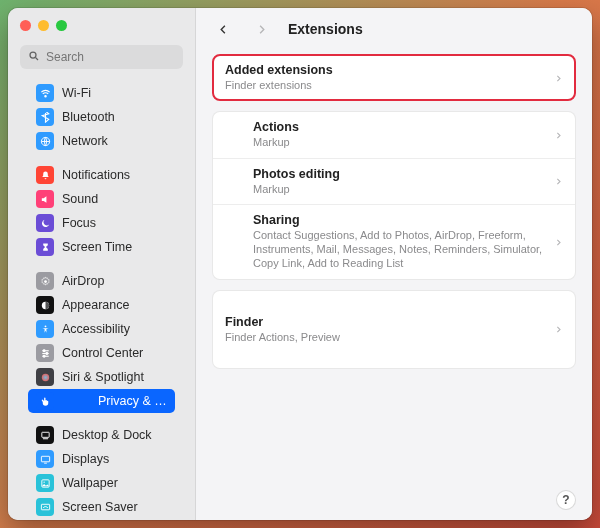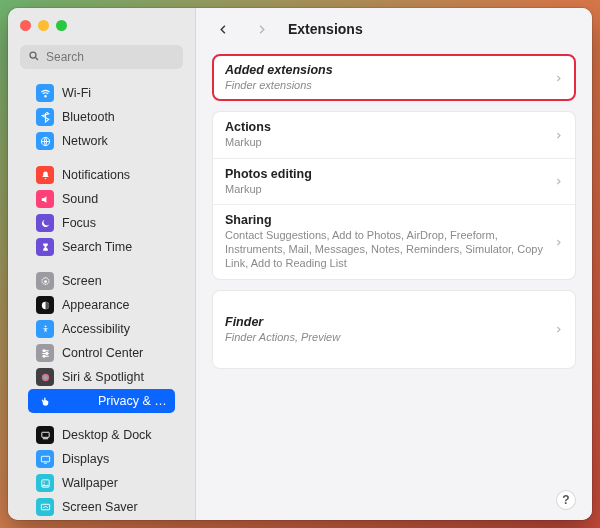--- a/index.html
+++ b/index.html
@@ -57,30 +57,30 @@
   .navbtn svg{width:11px;height:11px}
   .title { font-size: 14px; font-weight:600; color:#222; }
 
   .content { flex:1; padding: 6px 16px 12px; position:relative; overflow:auto; }
   .card {
     background:#fff; border:1px solid rgba(0,0,0,.09); border-radius:8px;
     display:flex; align-items:center; padding: 24px 12px; margin-bottom:10px;
     position:relative;
   }
   .card.highlight { border:2px solid #e22b3f; padding:7px 11px; }
-  .card .txt { flex:1; min-width:0;font-style:italic; }
+  .card .txt { flex:1; min-width:0; }
   .card .h { font-size:12.5px; font-weight:600; color:#222; }
   .card .s { font-size:11px; color:#8a8a8c; line-height:1.3; margin-top:1px; overflow:hidden; text-overflow:ellipsis; display:-webkit-box;-webkit-line-clamp:2;-webkit-box-orient:vertical;}
   .chev { color:#b6b6b8; }
   .chev svg{width:9px;height:9px}
 
   .stack { background:#fff; border:1px solid rgba(0,0,0,.09); border-radius:8px; margin-bottom:10px; }
   .stack .row { display:flex; align-items:center; padding:8px 12px; position:relative; }
   .stack .row + .row { border-top:1px solid rgba(0,0,0,.07); }
-  .stack .txt { flex:1; min-width:0; padding-right:8px;}
+  .stack .txt { flex:1; min-width:0; padding-right:8px;margin-left:28px;}
   .stack .h { font-size:12.5px; font-weight:600; color:#222; }
   .stack .s { font-size:11px; color:#8a8a8c; line-height:1.3; margin-top:1px;}
 
   .help {
     position:absolute; right:16px; bottom:10px;
     width:20px; height:20px; border-radius:50%;
     background:#fff; border:1px solid rgba(0,0,0,.15);
     display:flex; align-items:center; justify-content:center;
     font-size:12px; color:#555; font-weight:600;
   }
@@ -158,31 +158,31 @@
             </svg>
           </span>
           <span class="lbl">Focus</span>
         </div>
         <div class="item">
           <span class="icn" style="background: rgb(107, 77, 214);">
             <svg viewBox="0 0 24 24" fill="white">
               <path d="M7 3h10v4l-4 4 4 4v4H7v-4l4-4-4-4V3z"></path>
             </svg>
           </span>
-          <span class="lbl">Search Time</span>
+          <span class="lbl">Screen Time</span>
         </div>
         <div class="group-gap"></div>
         <div class="item">
           <span class="icn" style="background: rgb(155, 155, 161);">
             <svg viewBox="0 0 24 24" fill="white">
               <circle cx="12" cy="12" r="3"></circle>
               <path d="M12 2l1 3 3-1 1 3 3 1-1 3 1 3-3 1-1 3-3-1-1 3-1-3-3 1-1-3-3-1 1-3-1-3 3-1 1-3 3 1z" fill="none" stroke="white" stroke-width="1.2"></path>
             </svg>
           </span>
-          <span class="lbl">Screen</span>
+          <span class="lbl">AirDrop</span>
         </div>
         <div class="item">
           <span class="icn" style="background: rgb(17, 17, 17);">
             <svg viewBox="0 0 24 24">
               <circle cx="12" cy="12" r="8" fill="white"></circle>
               <path d="M12 4a8 8 0 0 1 0 16z" fill="#555"></path>
             </svg>
           </span>
           <span class="lbl">Appearance</span>
         </div>

